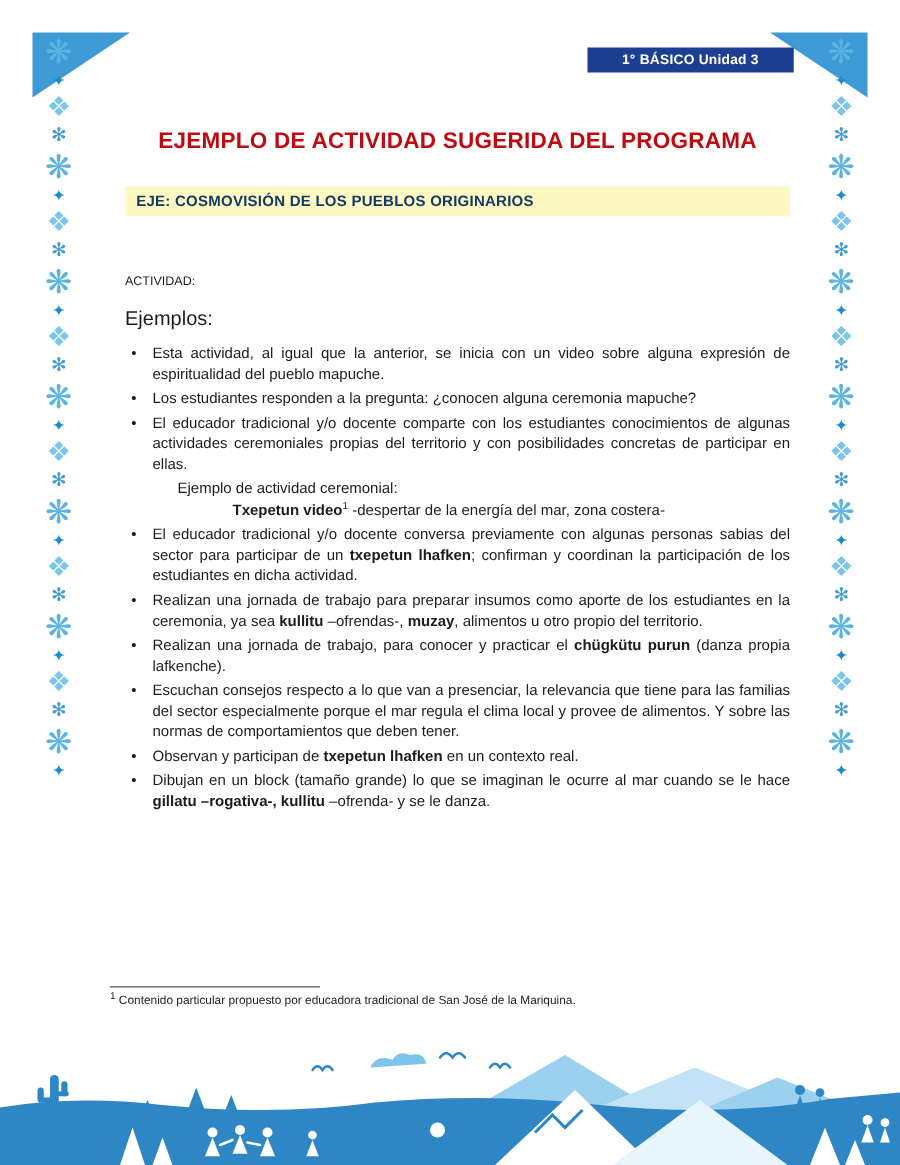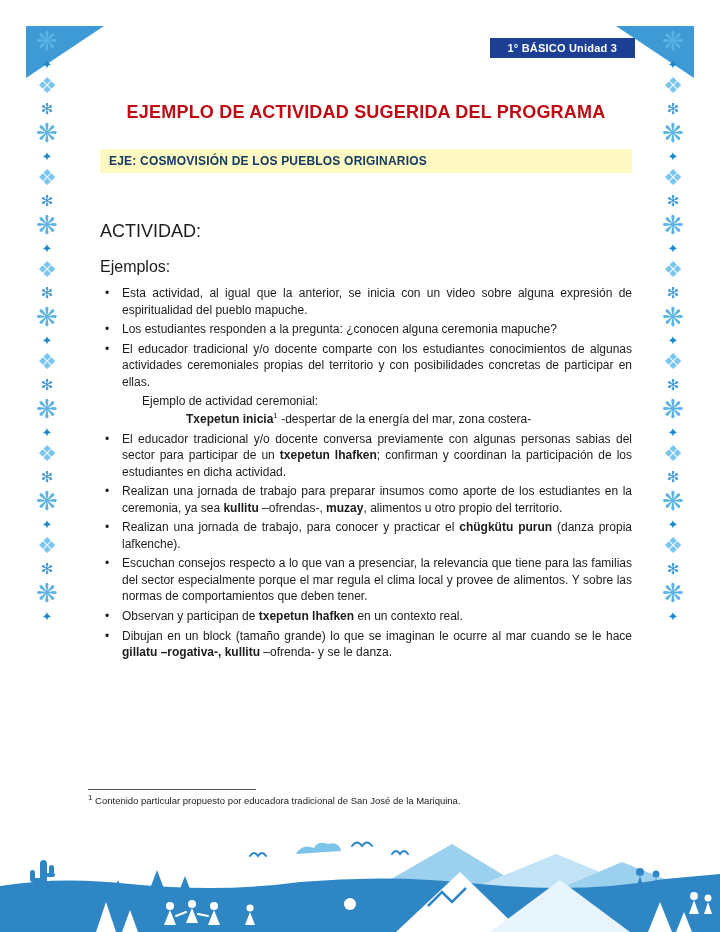--- a/index.html
+++ b/index.html
@@ -21,31 +21,31 @@
   .m1 { font-size:13px; line-height:15px; color:#1f8ac9; }
   .m2 { font-size:22px; line-height:26px; color:#7ac6ec; }
   .m3 { font-size:15px; line-height:17px; color:#3d9ad4; }
   .corner { position:absolute; top:26px; width:0; height:0; }
   .corner.left  { left:26px;  border-top:52px solid #3d9ad4; border-right:78px solid transparent; }
   .corner.right { right:26px; border-top:52px solid #3d9ad4; border-left:78px solid transparent; }
 
   
   .badge {
     position:absolute; top:38px; right:85px; background:#1c3f94; color:#ffffff;
-    font-size:11px; font-weight:bold; padding:4px 18px; letter-spacing:0.2px;text-align:right;
+    font-size:11px; font-weight:bold; padding:4px 28px; letter-spacing:0.2px;text-align:right;
   }
 
   
   .content { position:absolute; left:100px; width:532px; top:102px; }
   .title { color:#bf0a12; font-weight:bold; font-size:18px; text-align:center; letter-spacing:0.2px; }
   .eje-bar {
     margin-top:26px; background:#fef9c3; color:#123a63; font-weight:bold;
     font-size:12px; padding:5px 9px; letter-spacing:0.2px;
   }
-  .actividad { margin-top:46px; display:flex; font-size:18px; line-height:1.4; }
+  .actividad { margin-top:46px; display:flex; font-size:10px; line-height:1.4; }
   .actividad-label { flex:0 0 78px; }
   .actividad-text { flex:1; text-align:left; }
   .ejemplos-label { margin-top:14px; font-size:16px; }
   ul.ejemplos { margin-top:9px; list-style:none; font-size:12px; line-height:1.38; }
   ul.ejemplos li { position:relative; padding-left:22px; text-align:justify; margin-bottom:3px; }
   ul.ejemplos li::before { content:"\2022"; position:absolute; left:5px; top:0; }
   ul.ejemplos li.no-bullet::before { content:""; }
   ul.ejemplos li.ind1 { padding-left:42px; text-align:left; margin-bottom:1px; }
   ul.ejemplos li.ind2 { padding-left:86px; text-align:left; }
   .b { font-weight:bold; }
@@ -130,21 +130,21 @@
   <div class="actividad">
     <span class="actividad-label">ACTIVIDAD:</span>
   </div>
 
   <div class="ejemplos-label">Ejemplos:</div>
   <ul class="ejemplos">
       <li><span>Esta actividad, al igual que la anterior, se inicia con un video sobre alguna expresión de espiritualidad del pueblo mapuche.</span></li>
       <li><span>Los estudiantes responden a la pregunta: ¿conocen alguna ceremonia mapuche?</span></li>
       <li><span>El educador tradicional y/o docente comparte con los estudiantes conocimientos de algunas actividades ceremoniales propias del territorio y con posibilidades concretas de participar en ellas.</span></li>
       <li class="no-bullet ind1"><span>Ejemplo de actividad ceremonial:</span></li>
-      <li class="no-bullet ind2"><span class="b">Txepetun inicia</span><sup>1</sup><span> -despertar de la energía del mar, zona costera-</span></li>
+      <li class="no-bullet ind2"><span class="b">Txepetun video</span><sup>1</sup><span> -despertar de la energía del mar, zona costera-</span></li>
       <li><span>El educador tradicional y/o docente conversa previamente con algunas personas sabias del sector para participar de un </span><span class="b">txepetun lhafken</span><span>; confirman y coordinan la participación de los estudiantes en dicha actividad.</span></li>
       <li><span>Realizan una jornada de trabajo para preparar insumos como aporte de los estudiantes en la ceremonia, ya sea </span><span class="b">kullitu</span><span> –ofrendas-, </span><span class="b">muzay</span><span>, alimentos u otro propio del territorio.</span></li>
       <li><span>Realizan una jornada de trabajo, para conocer y practicar el </span><span class="b">chügkütu purun</span><span> (danza propia lafkenche).</span></li>
       <li><span>Escuchan consejos respecto a lo que van a presenciar, la relevancia que tiene para las familias del sector especialmente porque el mar regula el clima local y provee de alimentos. Y sobre las normas de comportamientos que deben tener.</span></li>
       <li><span>Observan y participan de </span><span class="b">txepetun lhafken</span><span> en un contexto real.</span></li>
       <li><span>Dibujan en un block (tamaño grande) lo que se imaginan le ocurre al mar cuando se le hace </span><span class="b">gillatu –rogativa-, kullitu</span><span> –ofrenda- y se le danza.</span></li>
     </ul>
 </div>
 
 <div class="footnote-block">

